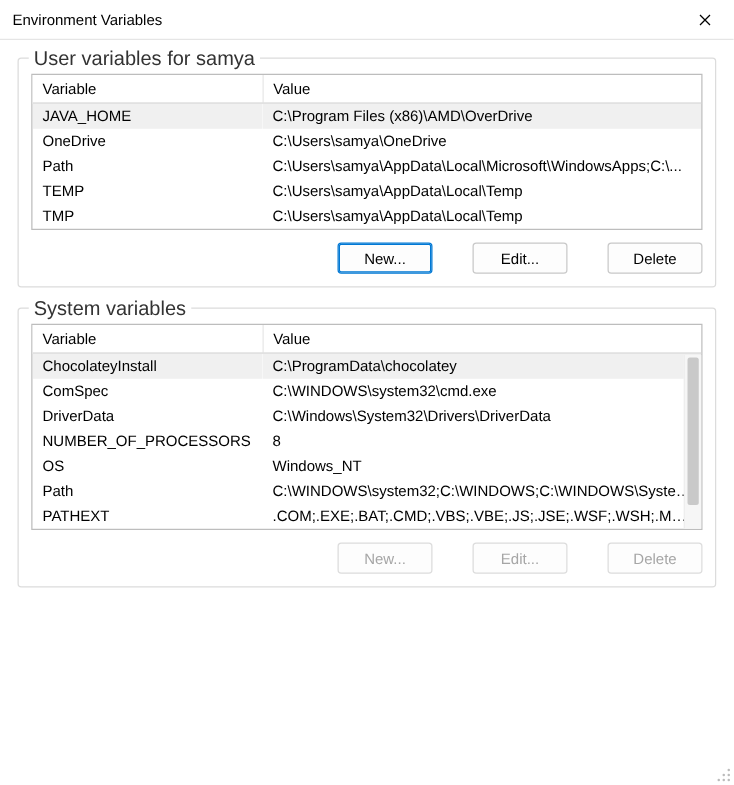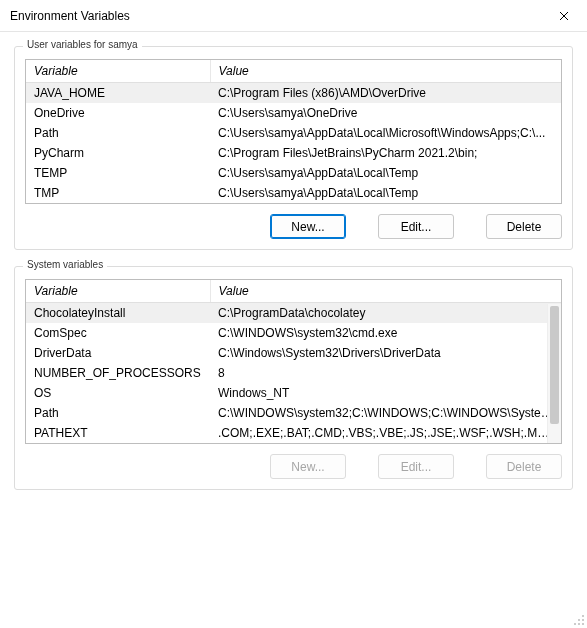--- a/index.html
+++ b/index.html
@@ -35,21 +35,21 @@
     border-radius: 3px;
     padding: 12px 10px 10px 10px;
     margin-bottom: 16px;
     position: relative;
   }
   .group-label {
     position: absolute;
     top: -8px; left: 8px;
     background: #fff;
     padding: 0 4px;
-    font-size: 10px;
+    font-size: 16px;
     color: #333;
   }
   .table-wrap {
     border: 1px solid #bdbdbd;
     background: #fff;
     position: relative;
   }
   .table-scroll {
     max-height: 172px;
     overflow: hidden;
@@ -60,21 +60,20 @@
     table-layout: fixed;
   }
   thead th {
     text-align: left;
     font-weight: 400;
     padding: 4px 8px;
     background: #fff;
     border-bottom: 1px solid #e0e0e0;
     border-right: 1px solid #e8e8e8;
     font-size: 12px;
-    font-style: italic;
   }
   thead th:last-child { border-right: none; }
   tbody td {
     padding: 3px 8px;
     white-space: nowrap;
     overflow: hidden;
     text-overflow: ellipsis;
     font-size: 12px;
   }
   tbody tr.selected td {
@@ -178,24 +177,20 @@
               </tr>
               <tr>
                 <td>OneDrive</td>
                 <td>C:\Users\samya\OneDrive</td>
               </tr>
               <tr>
                 <td>Path</td>
                 <td>C:\Users\samya\AppData\Local\Microsoft\WindowsApps;C:\...</td>
               </tr>
               <tr>
-                <td>PyCharm</td>
-                <td>C:\Program Files\JetBrains\PyCharm 2021.2\bin;</td>
-              </tr>
-              <tr>
                 <td>TEMP</td>
                 <td>C:\Users\samya\AppData\Local\Temp</td>
               </tr>
               <tr>
                 <td>TMP</td>
                 <td>C:\Users\samya\AppData\Local\Temp</td>
               </tr>
             </tbody>
         </table>
       </div>

